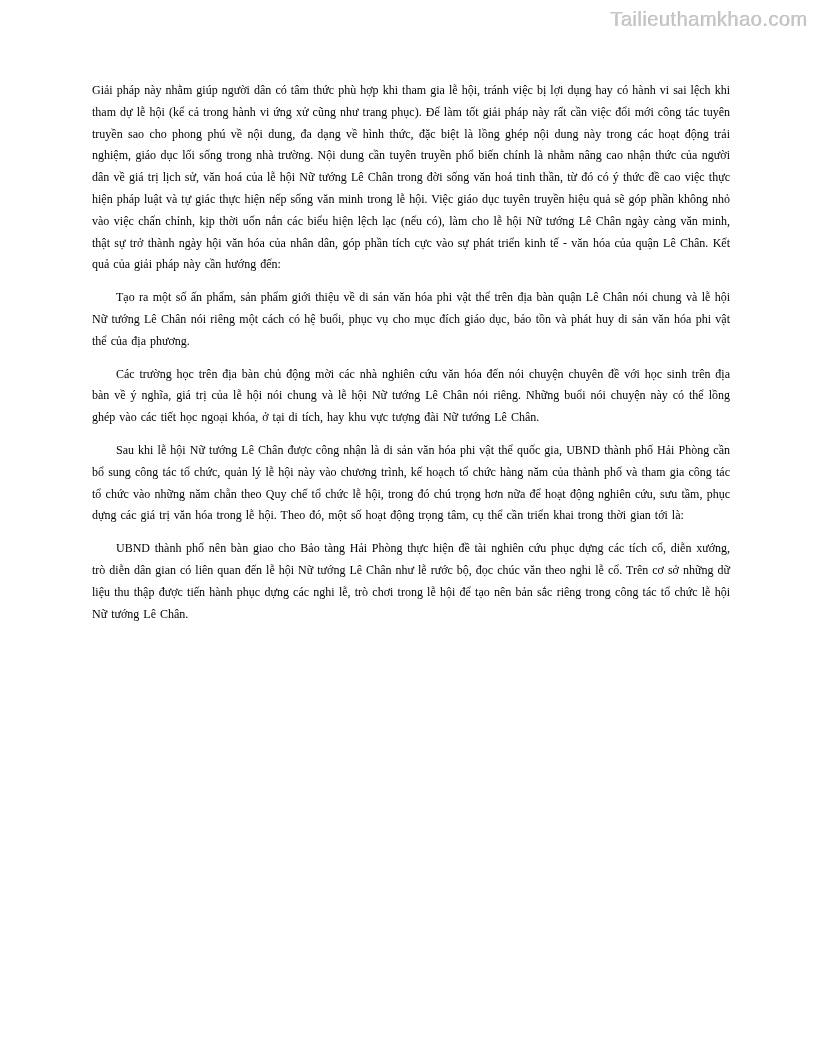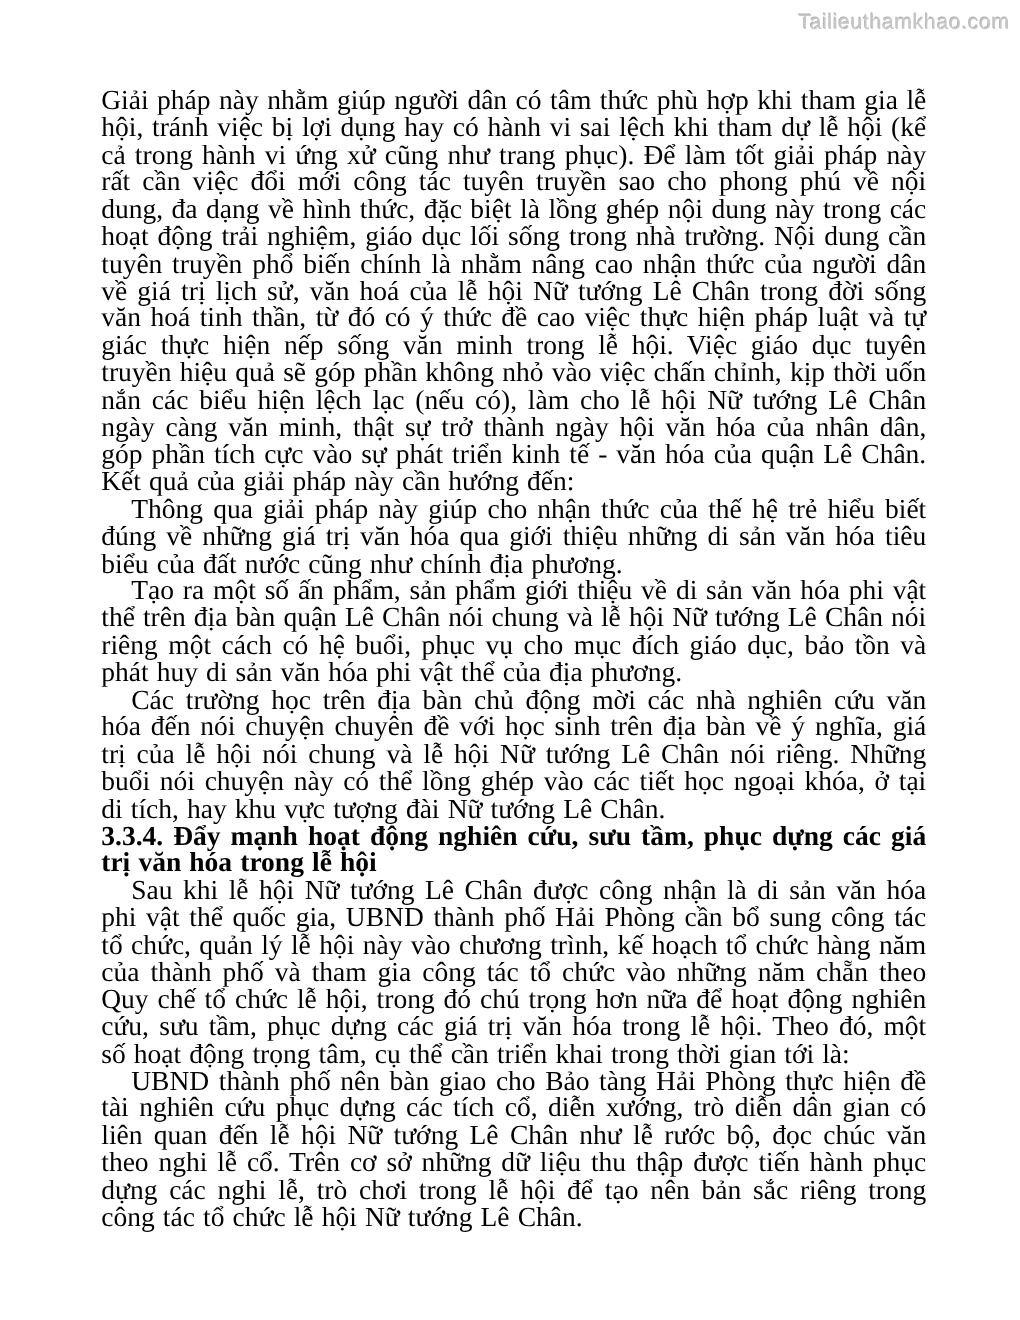--- a/index.html
+++ b/index.html
@@ -13,53 +13,51 @@
     height: 1056px;
     overflow: hidden;
     font-family: "Liberation Serif", "DejaVu Serif", serif;
     color: #000000;
   }
   .watermark {
     position: absolute;
     top: 8px;
     right: 8px;
     font-family: "Liberation Sans", "DejaVu Sans", sans-serif;
-    font-size: 17px;
+    font-size: 20px;
     letter-spacing: 0.5px;
     color: #c7c7c7;
     text-shadow: 1px 1px 0 #ffffff, -0.5px -0.5px 0 #b0b0b0;
     user-select: none;
   }
   .content {
     position: absolute;
     left: 81px;
     top: 69px;
     width: 660px;
   }
   .para, .heading {
-    margin: 0;
+    margin: 11px;
     padding: 0;
-    font-size: 22px;
+    font-size: 12px;
     line-height: 21.8px;
     text-align: justify;
     word-spacing: 1px;
   }
   .para.indent {
     text-indent: 24px;
   }
   .heading {
     font-weight: bold;
   }
 </style>
 </head>
 <body>
 
 <div class="watermark">Tailieuthamkhao.com</div>
 
 <div class="content">
   <p class="para">Giải pháp này nhằm giúp người dân có tâm thức phù hợp khi tham gia lễ hội, tránh việc bị lợi dụng hay có hành vi sai lệch khi tham dự lễ hội (kể cả trong hành vi ứng xử cũng như trang phục). Để làm tốt giải pháp này rất cần việc đổi mới công tác tuyên truyền sao cho phong phú về nội dung, đa dạng về hình thức, đặc biệt là lồng ghép nội dung này trong các hoạt động trải nghiệm, giáo dục lối sống trong nhà trường. Nội dung cần tuyên truyền phổ biến chính là nhằm nâng cao nhận thức của người dân về giá trị lịch sử, văn hoá của lễ hội Nữ tướng Lê Chân trong đời sống văn hoá tinh thần, từ đó có ý thức đề cao việc thực hiện pháp luật và tự giác thực hiện nếp sống văn minh trong lễ hội. Việc giáo dục tuyên truyền hiệu quả sẽ góp phần không nhỏ vào việc chấn chỉnh, kịp thời uốn nắn các biểu hiện lệch lạc (nếu có), làm cho lễ hội Nữ tướng Lê Chân ngày càng văn minh, thật sự trở thành ngày hội văn hóa của nhân dân, góp phần tích cực vào sự phát triển kinh tế - văn hóa của quận Lê Chân. Kết quả của giải pháp này cần hướng đến:</p>
-  <p class="para indent">Thông qua giải pháp này giúp cho nhận thức của thế hệ trẻ hiểu biết đúng về những giá trị văn hóa qua giới thiệu những di sản văn hóa tiêu biểu của đất nước cũng như chính địa phương.</p>
   <p class="para indent">Tạo ra một số ấn phẩm, sản phẩm giới thiệu về di sản văn hóa phi vật thể trên địa bàn quận Lê Chân nói chung và lễ hội Nữ tướng Lê Chân nói riêng một cách có hệ buổi, phục vụ cho mục đích giáo dục, bảo tồn và phát huy di sản văn hóa phi vật thể của địa phương.</p>
   <p class="para indent">Các trường học trên địa bàn chủ động mời các nhà nghiên cứu văn hóa đến nói chuyện chuyên đề với học sinh trên địa bàn về ý nghĩa, giá trị của lễ hội nói chung và lễ hội Nữ tướng Lê Chân nói riêng. Những buổi nói chuyện này có thể lồng ghép vào các tiết học ngoại khóa, ở tại di tích, hay khu vực tượng đài Nữ tướng Lê Chân.</p>
-  <h3 class="heading">3.3.4. Đẩy mạnh hoạt động nghiên cứu, sưu tầm, phục dựng các giá trị văn hóa trong lễ hội</h3>
   <p class="para indent">Sau khi lễ hội Nữ tướng Lê Chân được công nhận là di sản văn hóa phi vật thể quốc gia, UBND thành phố Hải Phòng cần bổ sung công tác tổ chức, quản lý lễ hội này vào chương trình, kế hoạch tổ chức hàng năm của thành phố và tham gia công tác tổ chức vào những năm chẵn theo Quy chế tổ chức lễ hội, trong đó chú trọng hơn nữa để hoạt động nghiên cứu, sưu tầm, phục dựng các giá trị văn hóa trong lễ hội. Theo đó, một số hoạt động trọng tâm, cụ thể cần triển khai trong thời gian tới là:</p>
   <p class="para indent">UBND thành phố nên bàn giao cho Bảo tàng Hải Phòng thực hiện đề tài nghiên cứu phục dựng các tích cổ, diễn xướng, trò diễn dân gian có liên quan đến lễ hội Nữ tướng Lê Chân như lễ rước bộ, đọc chúc văn theo nghi lễ cổ. Trên cơ sở những dữ liệu thu thập được tiến hành phục dựng các nghi lễ, trò chơi trong lễ hội để tạo nên bản sắc riêng trong công tác tổ chức lễ hội Nữ tướng Lê Chân.</p>
 </div>
 
 </body></html>

